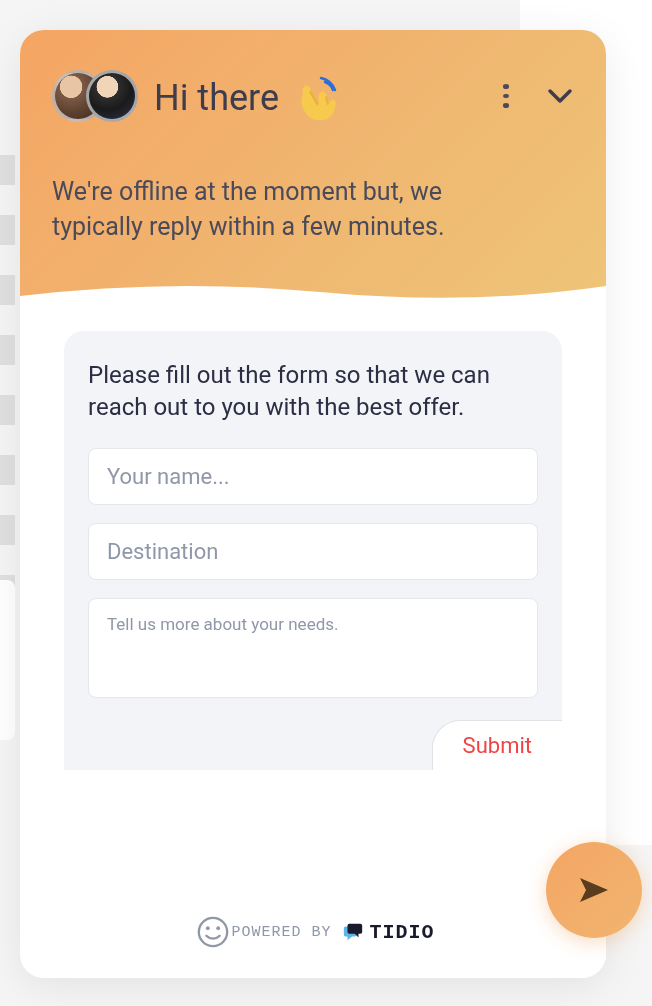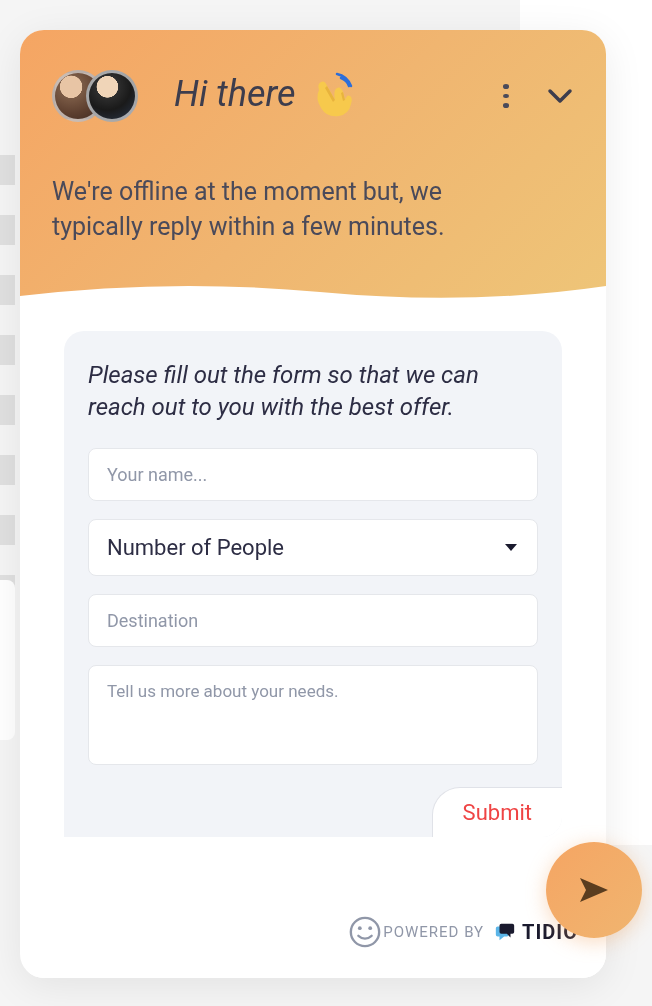--- a/index.html
+++ b/index.html
@@ -70,23 +70,22 @@
       padding: 40px 32px 50px 32px;
       min-height: 275px;
     }
     .header-top {
       display: flex;
       align-items: center;
       justify-content: space-between;
     }
     .header-left {
       display: flex;
-      align-items: flex-start;
-      gap: 36px;
-      font-style: italic;
+      align-items: flex-end;
+      gap: 16px;
     }
     .avatars {
       display: flex;
       position: relative;
       width: 86px;
       height: 52px;
     }
     .avatar {
       width: 52px;
       height: 52px;
@@ -169,29 +168,28 @@
       background: #f2f4f8;
       border-radius: 20px 20px 20px 0;
       padding: 28px 24px 0 24px;
       overflow: hidden;
     }
     .form-intro {
       font-size: 24px;
       color: #2d2d44;
       line-height: 1.35;
       margin-bottom: 24px;
-      font-style: italic;
     }
     .form-field {
       width: 100%;
       background: #fff;
       border: 1px solid #e5e7eb;
       border-radius: 8px;
       padding: 15px 18px;
-      font-size: 18px;
+      font-size: 22px;
       color: #2d2d44;
       margin-bottom: 18px;
       font-family: inherit;
     }
     .form-field::placeholder {
       color: #9097a8;
     }
     .select-wrapper {
       position: relative;
       margin-bottom: 18px;
@@ -240,27 +238,28 @@
       border-radius: 28px 0 0 0;
       padding: 12px 30px;
       font-size: 22px;
       color: #ef4444;
       font-family: inherit;
       cursor: pointer;
     }
     .chat-footer {
       position: absolute;
       bottom: 0;
-      left: 8px;
+      left: 2px;
       width: 100%;
       padding: 24px 36px 28px 36px;
       display: flex;
       align-items: center;
-      justify-content: flex-end;
-      background: #fff;
+      justify-content: center;
+      background: #fff;
+      font-family: Liberation Mono, monospace;
     }
     .emoji-btn {
       width: 36px;
       height: 36px;
       cursor: pointer;
       display: flex;
       align-items: center;
       justify-content: center;
     }
     .powered-by {
@@ -340,28 +339,20 @@
       <path d="M0 18 Q 150 0 300 14 Q 450 28 586 8 L586 28 L0 28 Z" fill="#fff"></path>
     </svg>
   </div>
 
   <div class="chat-body">
     <div class="form-bubble">
       <div class="form-intro">Please fill out the form so that we can reach out to you with the best offer.</div>
 
       <input type="text" class="form-field" placeholder="Your name..." style="">
 
-      <div class="select-wrapper">
-        <button class="select-field">
-          <span>Number of People</span>
-          <svg viewBox="0 0 16 16" width="16" height="16">
-            <path d="M2 5 L8 12 L14 5 Z" fill="#1a1a2e"></path>
-          </svg>
-        </button>
-      </div>
 
       <input type="text" class="form-field" placeholder="Destination" style="">
 
       <textarea class="textarea-field" placeholder="Tell us more about your needs." style=""></textarea>
 
       <div class="submit-row">
         <button class="submit-btn">Submit</button>
       </div>
     </div>
   </div>

